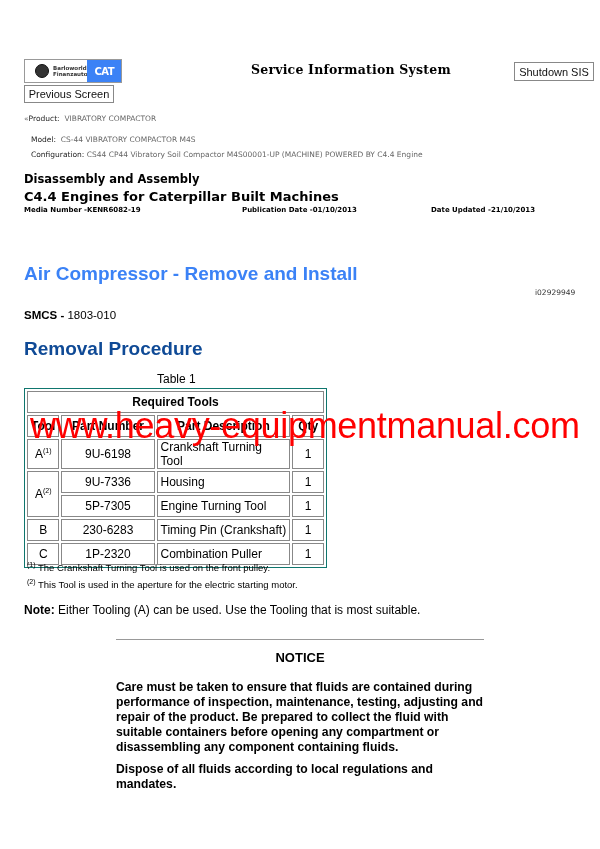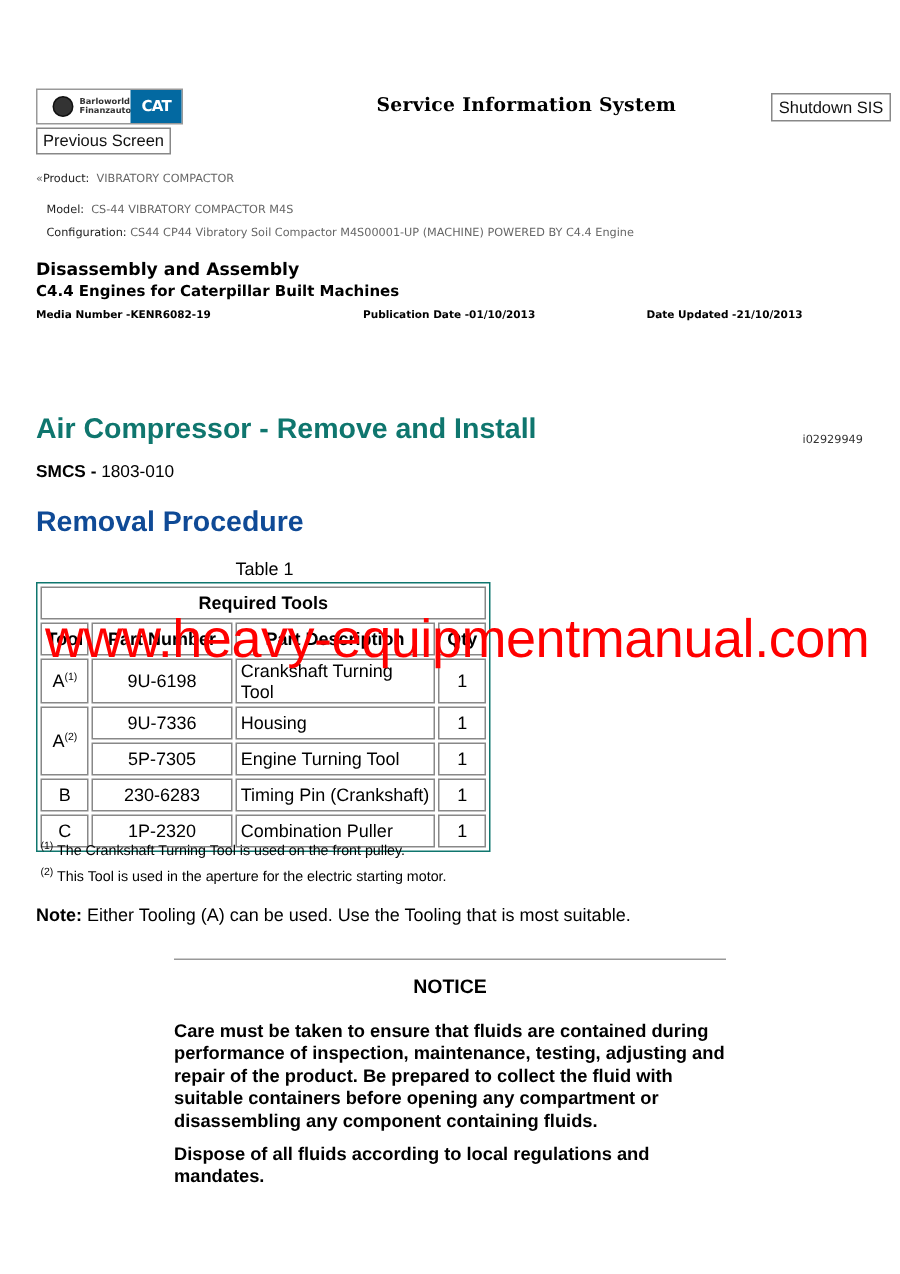--- a/index.html
+++ b/index.html
@@ -4,43 +4,43 @@
 <style>
   html, body { margin:0; padding:0; background:#ffffff; }
   body { width:600px; height:849px; position:relative; overflow:hidden; font-family:"Liberation Sans", sans-serif; color:#000; }
   .abs { position:absolute; }
 
   
   .logo { left:24px; top:59px; width:96px; height:22px; border:1px solid #999; background:#fff; display:flex; }
   .logo-left { flex:1; display:flex; align-items:center; padding-left:10px; gap:4px; }
   .globe { width:12px; height:12px; border-radius:50%; background:#333; border:1px solid #111; }
   .logo-text { font-family:"DejaVu Sans", sans-serif; font-size:5.5px; font-weight:bold; line-height:6px; color:#333; }
-  .logo-cat { width:46px; background:#0369a1; color:#fff; font-weight:bold; font-size:10px; display:flex; align-items:center; justify-content:center; font-family:"DejaVu Sans", sans-serif; letter-spacing:-0.5px; }
+  .logo-cat { width:46px; background:#3b82f6; color:#fff; font-weight:bold; font-size:10px; display:flex; align-items:center; justify-content:center; font-family:"DejaVu Sans", sans-serif; letter-spacing:-0.5px; }
   .btn { border:1px solid #888; background:#fff; font-size:11px; color:#111; display:flex; align-items:center; justify-content:center; cursor:pointer; box-sizing:border-box; }
   .prev-btn { left:24px; top:85px; width:90px; height:18px; }
   .shutdown-btn { left:495px; top:62px; width:80px; height:19px;margin-left:19px; }
   .sis-title { left:251px; top:62px; font-family:"DejaVu Serif", serif; font-weight:bold; font-size:12.5px; letter-spacing:0.2px; }
 
   
   .crumb { font-family:"DejaVu Sans", sans-serif; font-size:7.5px; color:#666; }
   .crumb b { font-weight:normal; color:#222; }
   .crumb-product { left:24px; top:114px;text-align:right; }
   .crumb-model { left:31px; top:135px; }
   .crumb-config { left:31px; top:150px; }
 
   
   .doc-title { left:24px; top:172px; font-family:"DejaVu Sans", sans-serif; font-weight:bold; font-size:11.5px; }
-  .doc-sub { left:24px; top:189px; font-family:"DejaVu Sans", sans-serif; font-weight:bold; font-size:10px;text-align:right; }
+  .doc-sub { left:24px; top:189px; font-family:"DejaVu Sans", sans-serif; font-weight:bold; font-size:13px;text-align:right; }
   .meta { top:206px; font-family:"DejaVu Sans", sans-serif; font-weight:bold; font-size:7px; }
   .meta-media { left:24px; }
   .meta-pub { left:242px; }
   .meta-upd { left:431px; }
   .docid { left:535px; top:248px; font-family:"DejaVu Sans", sans-serif; font-size:7.5px; color:#333;margin-top:40px; }
 
-  .h1 { left:24px; top:276px; font-size:19px; font-weight:bold; color:#0f766e; }
+  .h1 { left:24px; top:263px; font-size:19px; font-weight:bold; color:#3b82f6; }
   .smcs { left:24px; top:309px; font-size:11.5px; }
   .smcs b { font-weight:bold; }
   .h2 { left:24px; top:338px; font-size:19px; font-weight:bold; color:#0f4a96; }
 
   
   .tcap { left:157px; top:372px; font-size:12px; }
   table.tools { position:absolute; left:24px; top:388px; width:303px; border-collapse:separate; border-spacing:2px; border:1px solid #0f766e; font-size:12px; }
   table.tools td, table.tools th { border:1px solid #888; height:20px; padding:0 3px; }
   table.tools th { font-weight:bold; text-align:center; }
   .c { text-align:center; }

